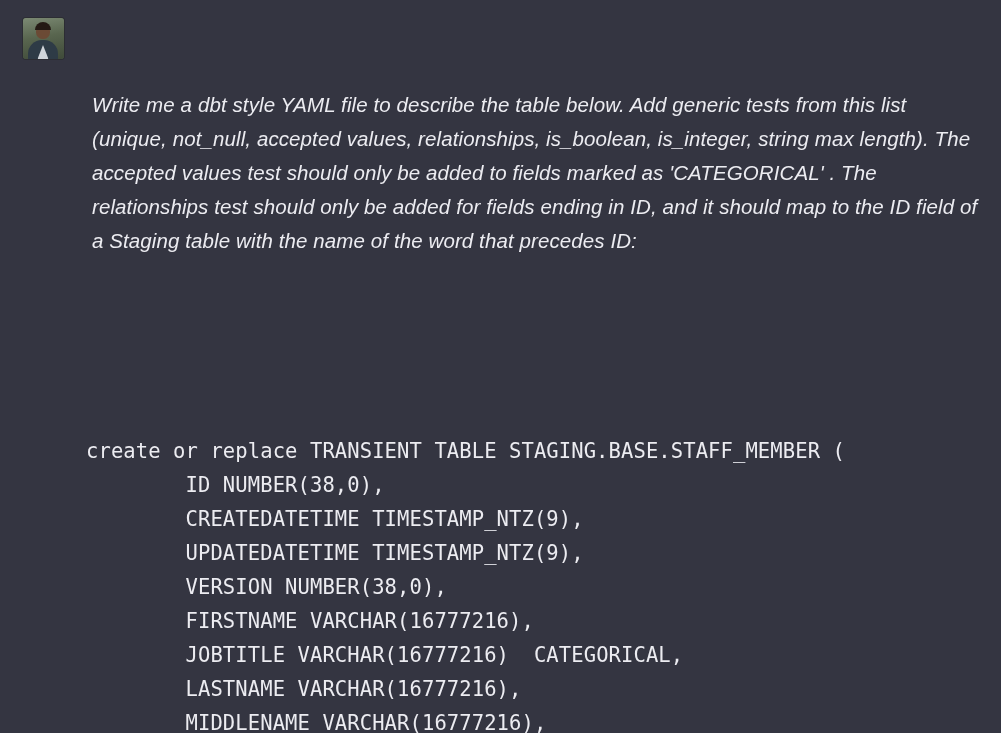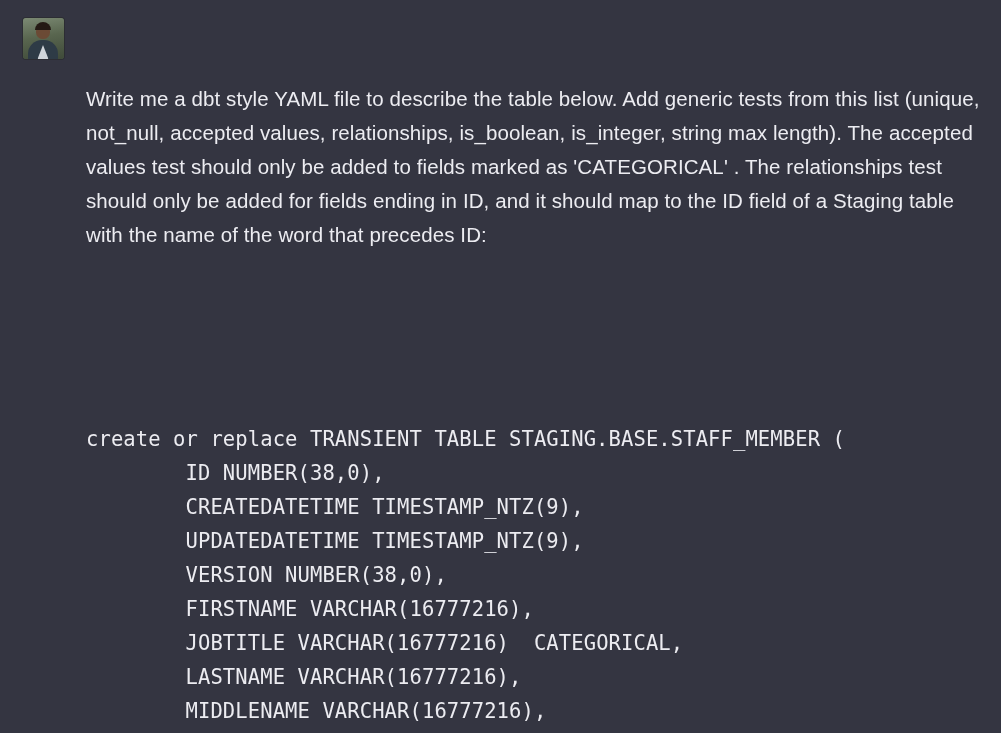--- a/index.html
+++ b/index.html
@@ -85,21 +85,22 @@
     flex: 1 1 auto;
     padding-right: 8px;
     color: #ececf1;
     font-size: 20.5px;
     line-height: 34px;
     letter-spacing: 0.1px;
     white-space: pre-wrap;
     word-wrap: break-word;
   }
   .para {
-    margin: 0;
+    margin: 6px;
+    font-style: italic;
   }
   .spacer {
     height: 34px;
   }
   .sql-block {
     margin: 0;
     white-space: pre;
   }
 </style>
 </head>

